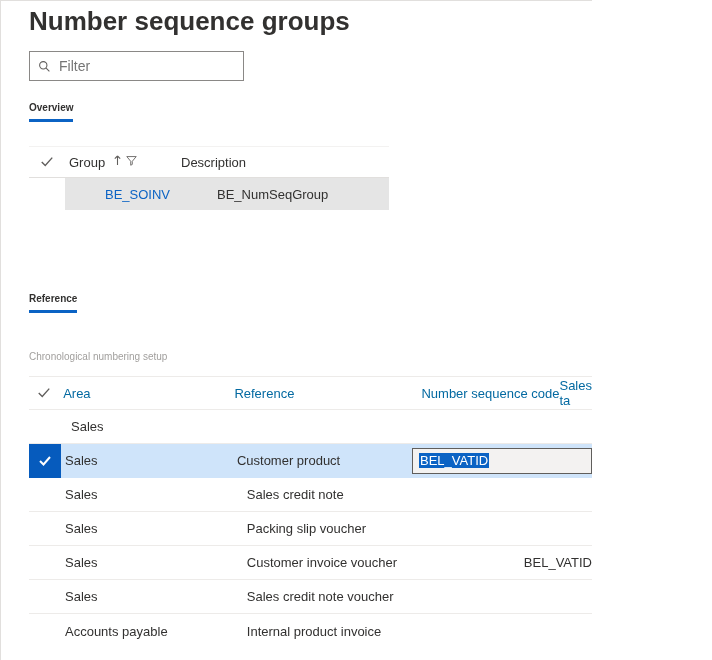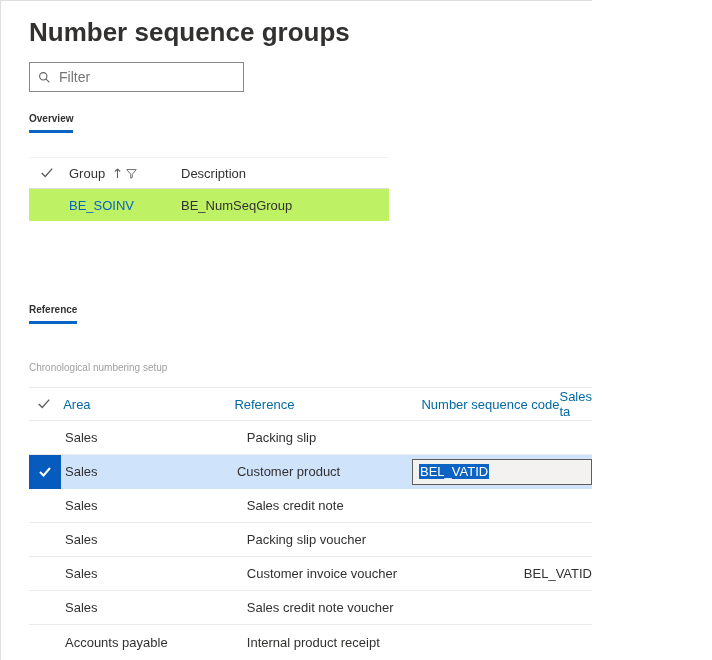--- a/index.html
+++ b/index.html
@@ -7,21 +7,21 @@
     margin: 0; padding: 0;
     font-family: "Segoe UI", -apple-system, BlinkMacSystemFont, sans-serif;
     font-size: 13px;
     color: #323130;
     background: #fff;
     width: 712px;
   }
   .page {
     border-top: 1px solid #e1dfdd;
     border-left: 1px solid #e1dfdd;
-    padding: 16px 0 20px 28px;
+    padding: 5px 0 20px 28px;
     width: 592px;
     height: 660px;
     overflow: hidden;
   }
   h1 {
     font-size: 26px;
     font-weight: 600;
     margin: 0 0 14px 0;
   }
   .filter-wrap {
@@ -57,23 +57,23 @@
     align-items: center;
     height: 32px;
     font-size: 13px;
   }
   .grid-header {
     border-bottom: 1px solid #e1dfdd;
     border-top: 1px solid #f3f2f1;
     color: #323130;
   }
   .col-check { width: 36px; display:flex; justify-content:center; }
-  .col-group { width: 110px; padding-left: 4px; display:flex; align-items:center; gap:4px;}
+  .col-group { width: 110px; padding-left: 4px; display:flex; align-items:flex-start; gap:4px;}
   .col-desc  { flex: 1; padding-left: 6px; }
-  .grid-row.selected { background:#bef264; }
+  .grid-row.selected { background:#e5e5e5;margin-left:36px; }
   .grid-row .col-group { color:#0b63c4; }
   .section-gap { height: 80px; }
   .subhead {
     font-size: 10px;
     color: #a19f9d;
     margin: 14px 0 14px 0;
   }
   
   .ref-table { width: 100%; }
   .ref-header, .ref-row {
@@ -168,21 +168,20 @@
       </div>
       <div class="rc-area">Area</div>
       <div class="rc-ref">Reference</div>
       <div class="rc-code">Number sequence code</div>
       <div class="rc-tax">Sales ta</div>
     </div>
 
     <div class="ref-row">
       <div class="rc-check"></div>
       <div class="rc-area">Sales</div>
-      <div class="rc-ref">Packing slip</div>
       <div class="rc-code"></div>
       <div class="rc-tax"></div>
     </div>
 
     <div class="ref-row selected" style="border-bottom:1px solid #cfe4fa">
       <div class="rc-check" style="padding:0">
         <div class="check-ind">
           <svg width="16" height="16" viewBox="0 0 16 16">
             <path d="M3 8 L6.5 11.5 L13 4" fill="none" stroke="#fff" stroke-width="2"></path>
           </svg>
@@ -226,19 +225,19 @@
       <div class="rc-check"></div>
       <div class="rc-area">Sales</div>
       <div class="rc-ref">Sales credit note voucher</div>
       <div class="rc-code"></div>
       <div class="rc-tax"></div>
     </div>
 
     <div class="ref-row" style="border-bottom:none">
       <div class="rc-check"></div>
       <div class="rc-area">Accounts payable</div>
-      <div class="rc-ref">Internal product receipt</div>
+      <div class="rc-ref">Internal product invoice</div>
       <div class="rc-code"></div>
       <div class="rc-tax"></div>
     </div>
 
   </div>
 </div>
 
 </body></html>

